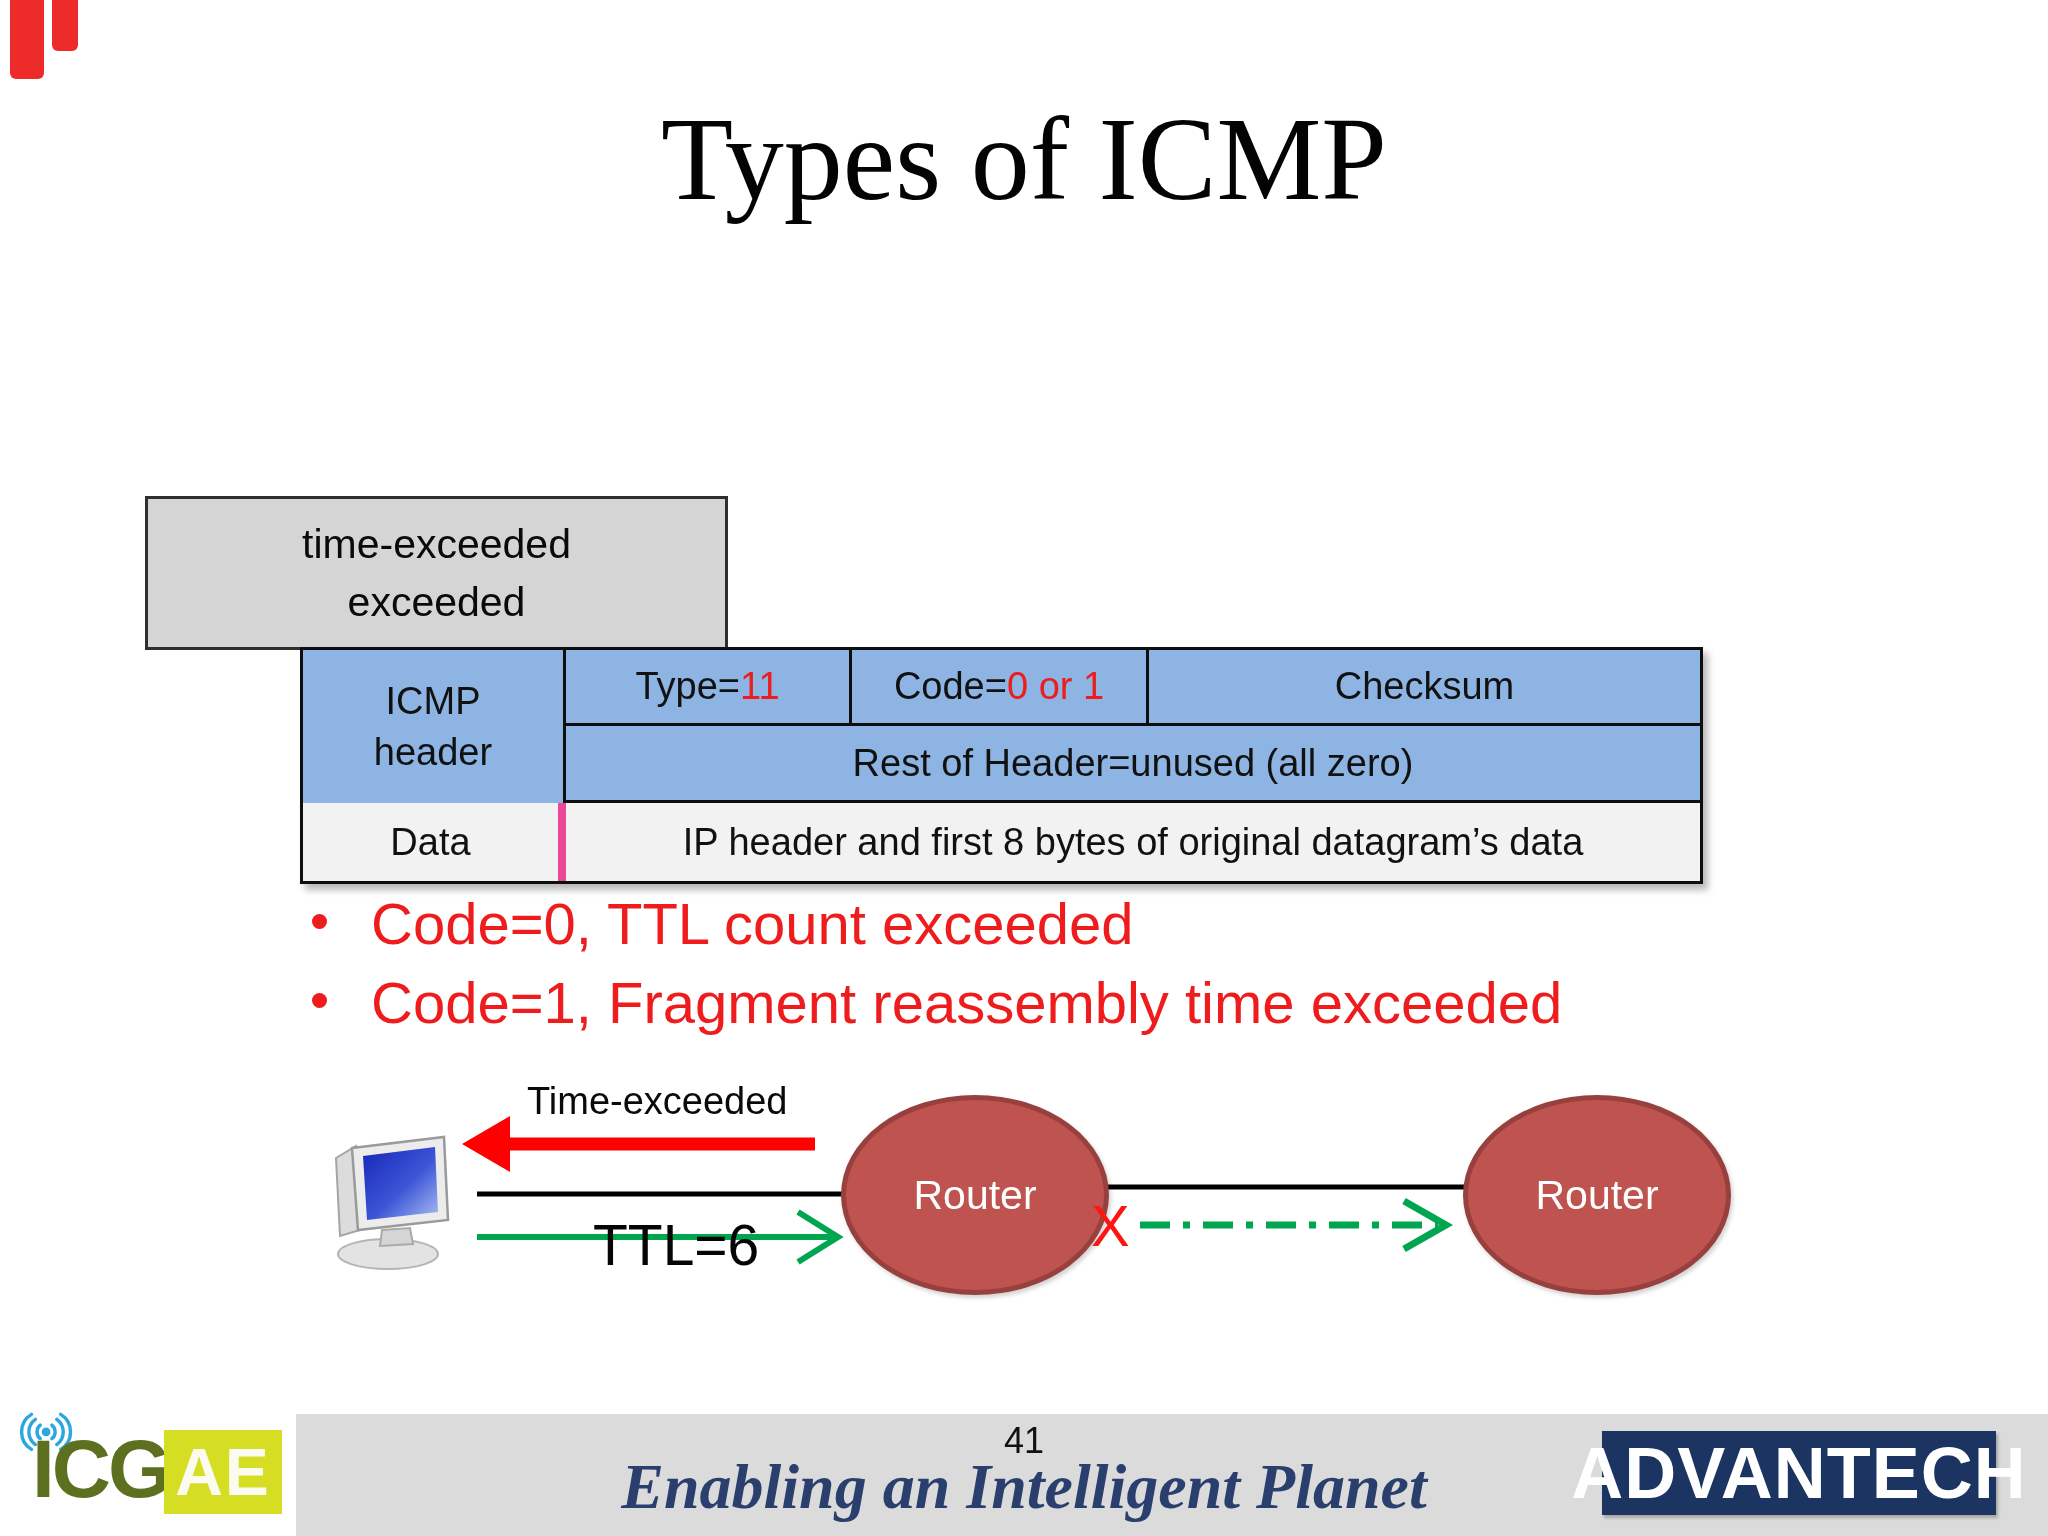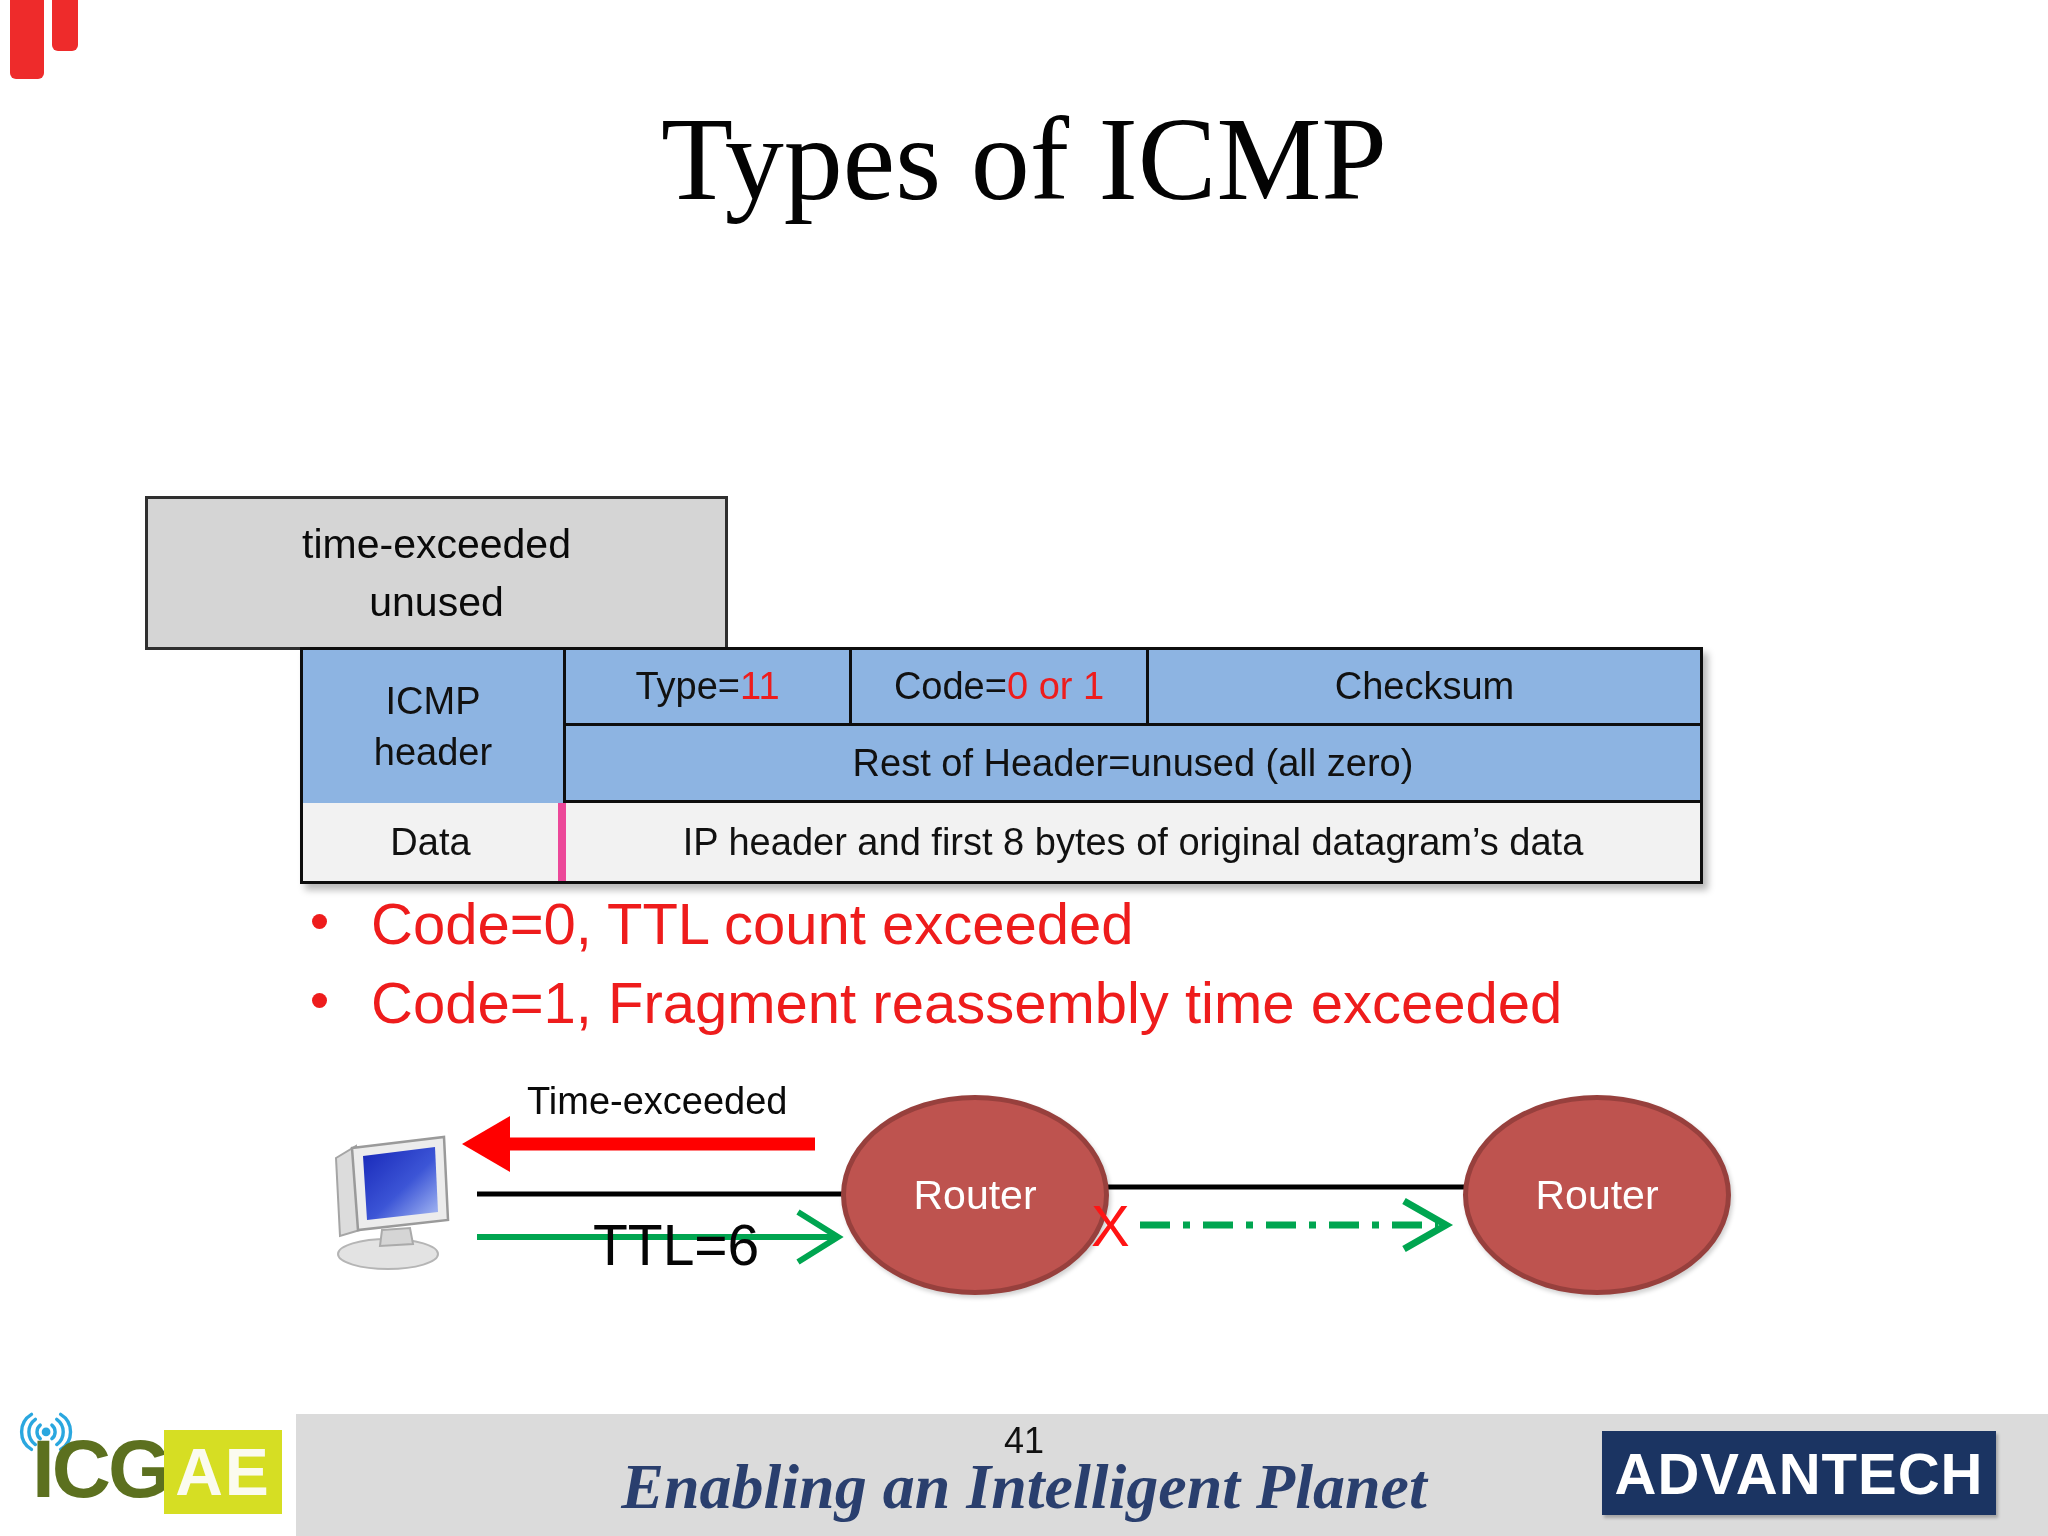--- a/index.html
+++ b/index.html
@@ -61,21 +61,21 @@
   .drop-x{position:absolute;left:1091px;top:1192px;font-size:58px;font-weight:500;color:#ff1414;z-index:3;}
 
   
   .footer-band{position:absolute;left:296px;top:1414px;width:1752px;height:122px;background:#dbdbdb;}
   .page-number{position:absolute;left:0;top:1420px;width:2048px;text-align:center;font-size:36px;color:#111;}
   .tagline{position:absolute;left:0;top:1450px;width:2048px;text-align:center;
            font-family:"Liberation Serif",serif;font-style:italic;font-weight:700;
            font-size:64px;color:#2a3f6e;}
   .advantech{position:absolute;left:1602px;top:1431px;width:394px;height:84px;background:#1b3462;
              display:flex;align-items:center;justify-content:center;color:#fff;font-weight:700;
-             font-size:58px;letter-spacing:1px;box-shadow:2px 3px 3px rgba(0,0,0,0.25);}
+             font-size:72px;letter-spacing:1px;box-shadow:2px 3px 3px rgba(0,0,0,0.25);}
   .icg-logo{position:absolute;left:8px;top:1400px;width:285px;height:136px;}
   .wifi{position:absolute;left:6px;top:4px;}
   .icg-txt{position:absolute;left:24px;top:22px;font-size:82px;font-weight:700;color:#5c701f;letter-spacing:-3px;}
   .ae-badge{position:absolute;left:156px;top:30px;width:118px;height:84px;border-radius:0;background:#d6de23;
             display:flex;align-items:center;justify-content:center;color:#fbfbef;font-size:66px;font-weight:700;letter-spacing:2px;}
   .icg-reflect{position:absolute;left:0;top:112px;width:285px;height:26px;overflow:hidden;opacity:0.18;
                transform:scaleY(-1);transform-origin:top;}
   .icg-reflect .icg-txt{top:-88px;}
   .icg-reflect .ae-badge{top:-80px;}
 </style>
@@ -85,21 +85,21 @@
 <div class="slide">
 
   <div class="corner-bar1"></div>
   <div class="corner-bar2"></div>
 
   <div class="title">Types of ICMP</div>
 
 
   <div class="note-box">
     <span>time-exceeded</span>
-    <span>unused</span>
+    <span>exceeded</span>
   </div>
 
   <div class="pkt-table">
     <div class="c-rowlabel cell-blue">
       <span>ICMP</span>
       <span>header</span>
     </div>
     <div class="c-type cell-blue">
       <span>Type=</span>
         <span class="red-val">11</span>

